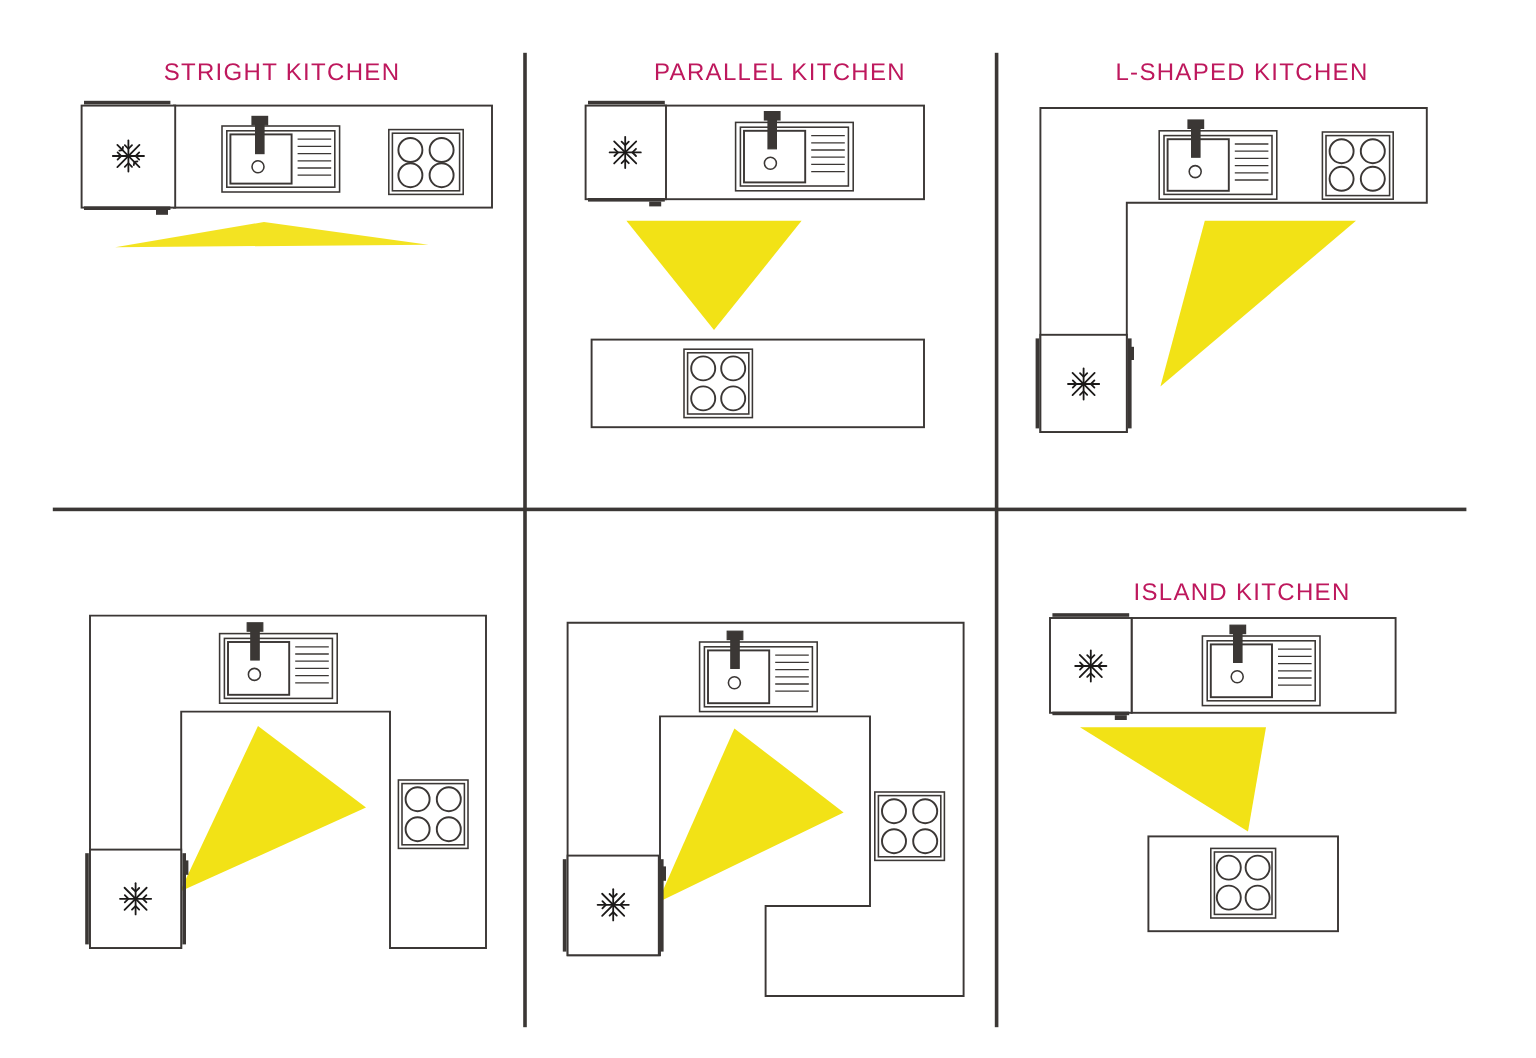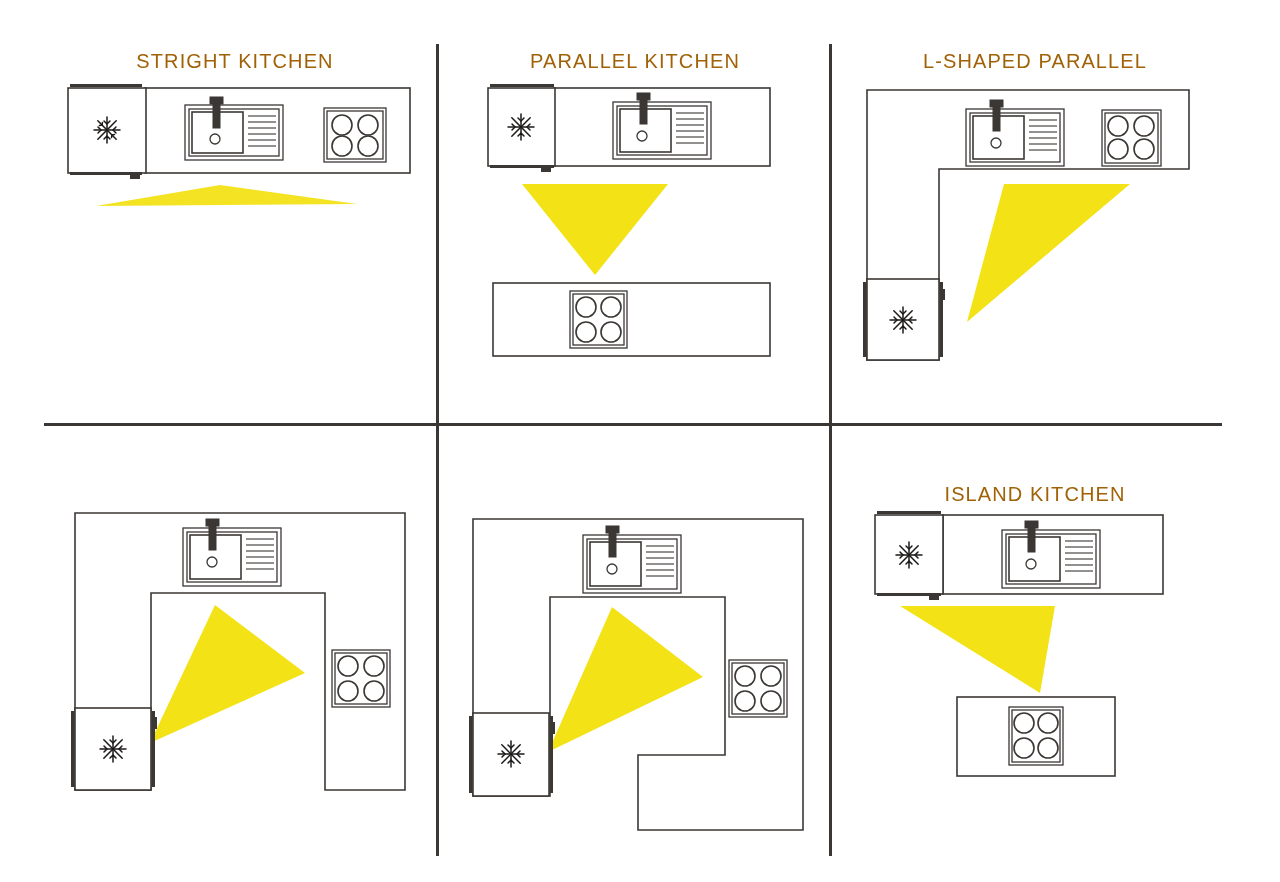--- a/index.html
+++ b/index.html
@@ -16,21 +16,21 @@
   .divider{position:absolute;background:#3b3735;}
   .divider.v{width:3px;}
   .divider.h{height:3px;}
 
   
   .panel-title{
     position:absolute;
     text-align:center;
     font-size:20px;
     letter-spacing:1.1px;
-    color:#a16207;
+    color:#be185d;
     font-weight:400;
     white-space:nowrap;
     font-family:"Liberation Sans", sans-serif;
   }
 
   
   .panel-svg{position:absolute;overflow:visible;}
   .ln{fill:none;stroke:#3b3735;stroke-width:1.6;}
   .ln-thin{fill:none;stroke:#3b3735;stroke-width:1.3;}
   .ln-hair{fill:none;stroke:#3b3735;stroke-width:1.1;}
@@ -43,22 +43,22 @@
 </head>
 <body>
 
 <div id="stage">
 
   <div class="divider v" style="left:436px;top:44px;height:812px;"></div>
   <div class="divider v" style="left:829px;top:44px;height:812px;"></div>
   <div class="divider h" style="left:44px;top:423px;width:1178px;"></div>
 
   <div class="panel-title" style="left:60px;top:50px;width:350px;">STRIGHT KITCHEN</div>
-  <div class="panel-title" style="left:460px;top:50px;width:350px;">PARALLEL KITCHEN</div>
-  <div class="panel-title" style="left:855px;top:50px;width:360px;">L-SHAPED PARALLEL</div>
+  <div class="panel-title" style="left:475px;top:50px;width:350px;">PARALLEL KITCHEN</div>
+  <div class="panel-title" style="left:855px;top:50px;width:360px;">L-SHAPED KITCHEN</div>
   <div class="panel-title" style="left:855px;top:467px;width:360px;margin-top:16px;">ISLAND KITCHEN</div>
 
   <svg class="panel-svg" style="left:50px;top:80px;" width="370" height="150" viewBox="0 0 370 150">
 
     <path class="tri" d="M 46 126 L 170 105 L 307 124 Z" opacity="0.95"></path>
 
     <rect class="fillwhite" x="95" y="8" width="265" height="85"></rect>
 
     <g>
       <rect class="fillwhite" x="18" y="8" width="78" height="85"></rect>

